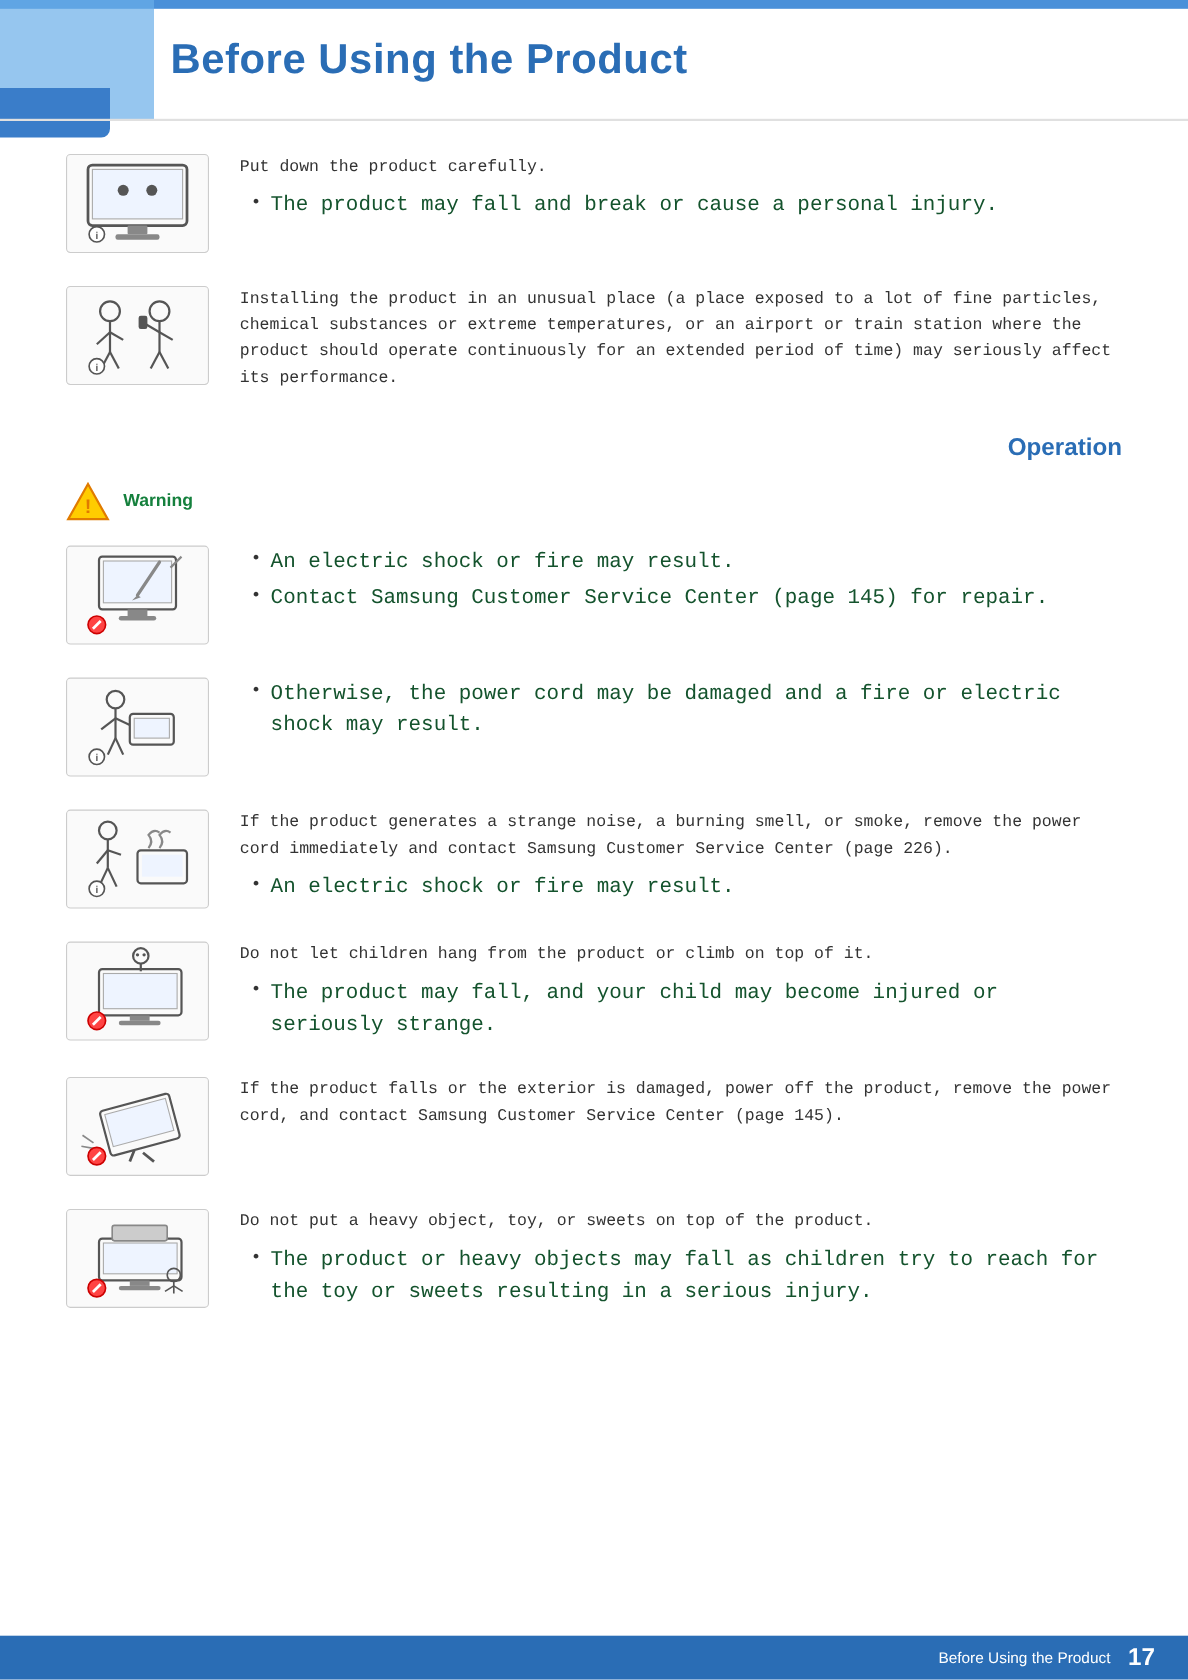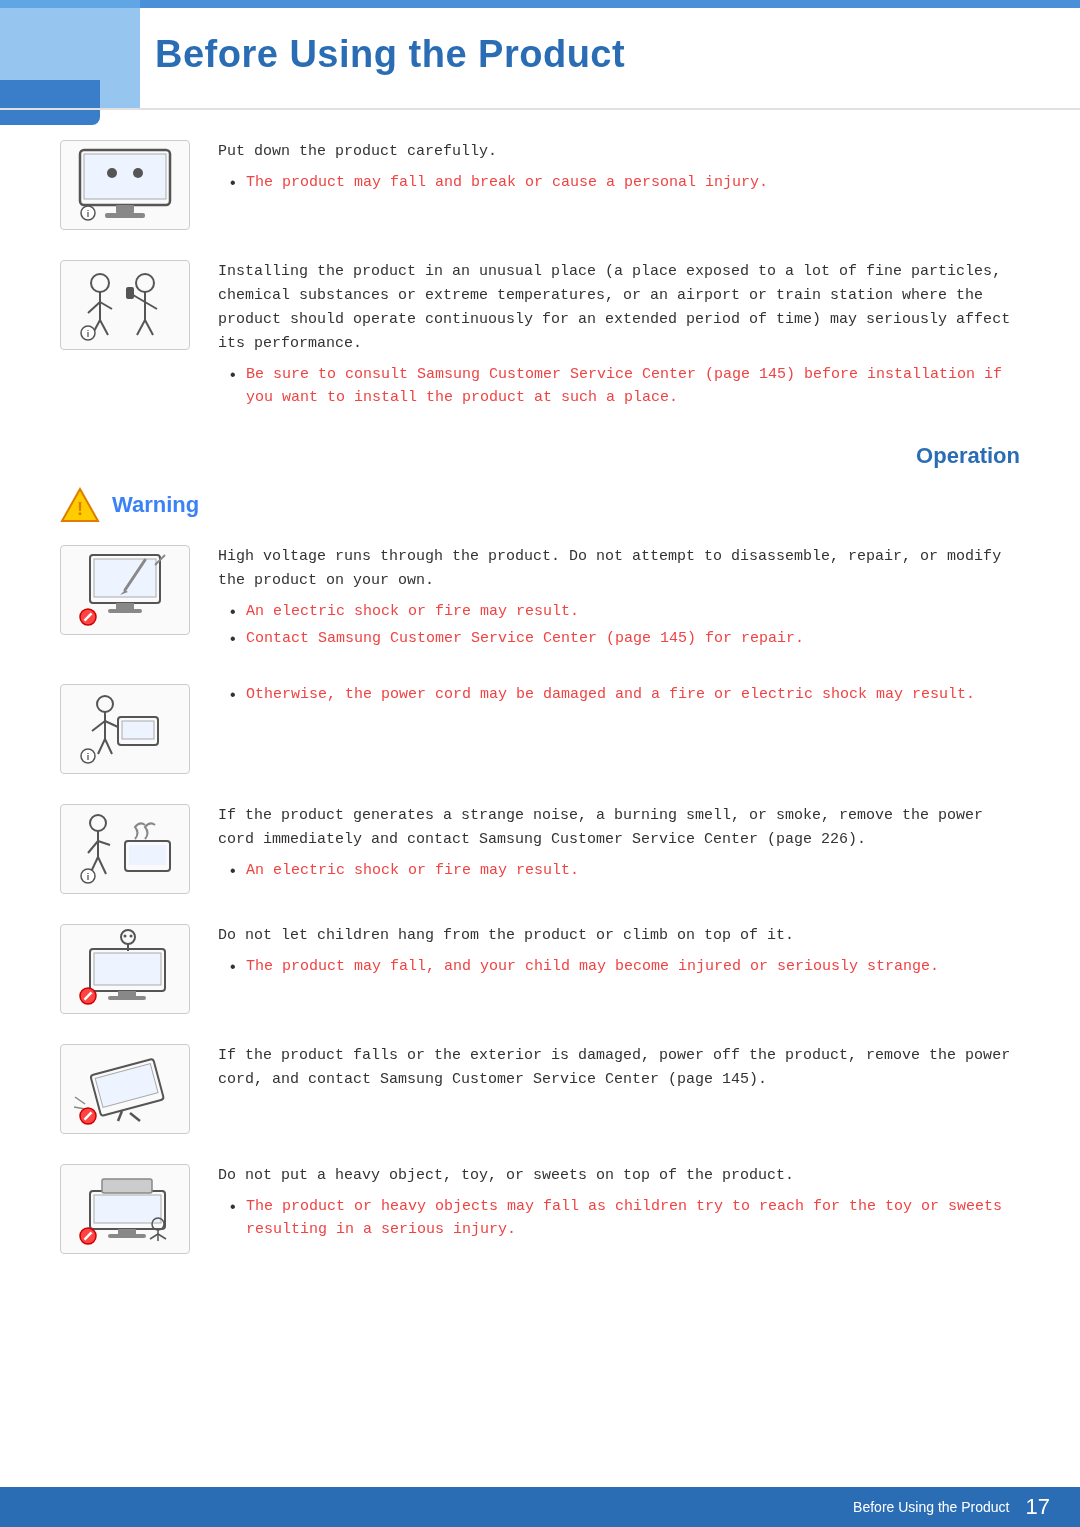--- a/index.html
+++ b/index.html
@@ -95,22 +95,22 @@
       margin-bottom: 8px;
     }
     .text-block ul {
       list-style: none;
       padding-left: 10px;
     }
     .text-block ul li {
       position: relative;
       padding-left: 18px;
       margin-bottom: 4px;
-      font-size: 15px;
-      color: #ef4444;
+      font-size: 19px;
+      color: #14532d;
       line-height: 1.5;
     }
     .text-block ul li::before {
       content: "•";
       position: absolute;
       left: 0;
       color: #333;
       font-size: 16px;
     }
 
@@ -128,23 +128,23 @@
       display: flex;
       align-items: center;
       gap: 12px;
       margin: 10px 0 22px 0;
     }
     .warning-icon {
       width: 40px;
       height: 36px;
     }
     .warning-label {
-      font-size: 22px;
+      font-size: 16px;
       font-weight: bold;
-      color: #3b82f6;
+      color: #15803d;
     }
 
     
     .page-footer {
       position: absolute;
       bottom: 0; left: 0; right: 0;
       height: 40px;
       background: #2a6db5;
       display: flex;
       align-items: center;
@@ -152,21 +152,21 @@
       padding: 0 30px;
       gap: 16px;
     }
     .footer-text {
       color: #ffffff;
       font-size: 14px;
     }
     .footer-page-num {
       color: #ffffff;
       font-size: 22px;
-      font-weight: normal;
+      font-weight: bold;
     }
   </style>
 </head>
 <body>
 
 <div class="top-decoration"></div>
 <div class="sidebar-accent"></div>
 <div class="sidebar-accent-bottom"></div>
 
 <div class="page-header">
@@ -220,23 +220,20 @@
         <line x1="75" y1="37" x2="87" y2="44" stroke="#555" stroke-width="2"></line>
         <line x1="75" y1="55" x2="67" y2="70" stroke="#555" stroke-width="2"></line>
         <line x1="75" y1="55" x2="83" y2="70" stroke="#555" stroke-width="2"></line>
 
         <circle cx="18" cy="68" r="7" fill="#fff" stroke="#555" stroke-width="1.5"></circle>
         <text x="18" y="72" text-anchor="middle" font-size="9" fill="#555" font-weight="bold">i</text>
       </svg>
     </div>
     <div class="text-block">
       <p>Installing the product in an unusual place (a place exposed to a lot of fine particles, chemical substances or extreme temperatures, or an airport or train station where the product should operate continuously for an extended period of time) may seriously affect its performance.</p>
-      <ul>
-        <li>Be sure to consult Samsung Customer Service Center (page 145) before installation if you want to install the product at such a place.</li>
-      </ul>
     </div>
   </div>
 
   <div class="section-heading">Operation</div>
 
   <div class="warning-header">
     <svg class="warning-icon" viewBox="0 0 40 36" xmlns="http://www.w3.org/2000/svg">
       <polygon points="20,2 38,34 2,34" fill="#ffcc00" stroke="#e07b00" stroke-width="2"></polygon>
       <text x="20" y="28" text-anchor="middle" font-size="18" fill="#e07b00" font-weight="bold">!</text>
     </svg>
@@ -256,21 +253,20 @@
         <line x1="75" y1="10" x2="55" y2="40" stroke="#888" stroke-width="3" stroke-linecap="round"></line>
         <polygon points="55,40 50,45 58,42" fill="#888"></polygon>
 
         <circle cx="18" cy="67" r="8" fill="#ff4444" stroke="#cc0000" stroke-width="1.5"></circle>
         <line x1="13" y1="67" x2="23" y2="67" stroke="white" stroke-width="2.5" transform="rotate(-45 18 67)"></line>
 
         <line x1="85" y1="15" x2="95" y2="5" stroke="#888" stroke-width="2"></line>
       </svg>
     </div>
     <div class="text-block">
-      <p>High voltage runs through the product. Do not attempt to disassemble, repair, or modify the product on your own.</p>
       <ul>
         <li>An electric shock or fire may result.</li>
         <li>Contact Samsung Customer Service Center (page 145) for repair.</li>
       </ul>
     </div>
   </div>
 
   <div class="content-block">
     <div class="icon-box">
       <svg class="icon-svg" viewBox="0 0 110 80" xmlns="http://www.w3.org/2000/svg">

